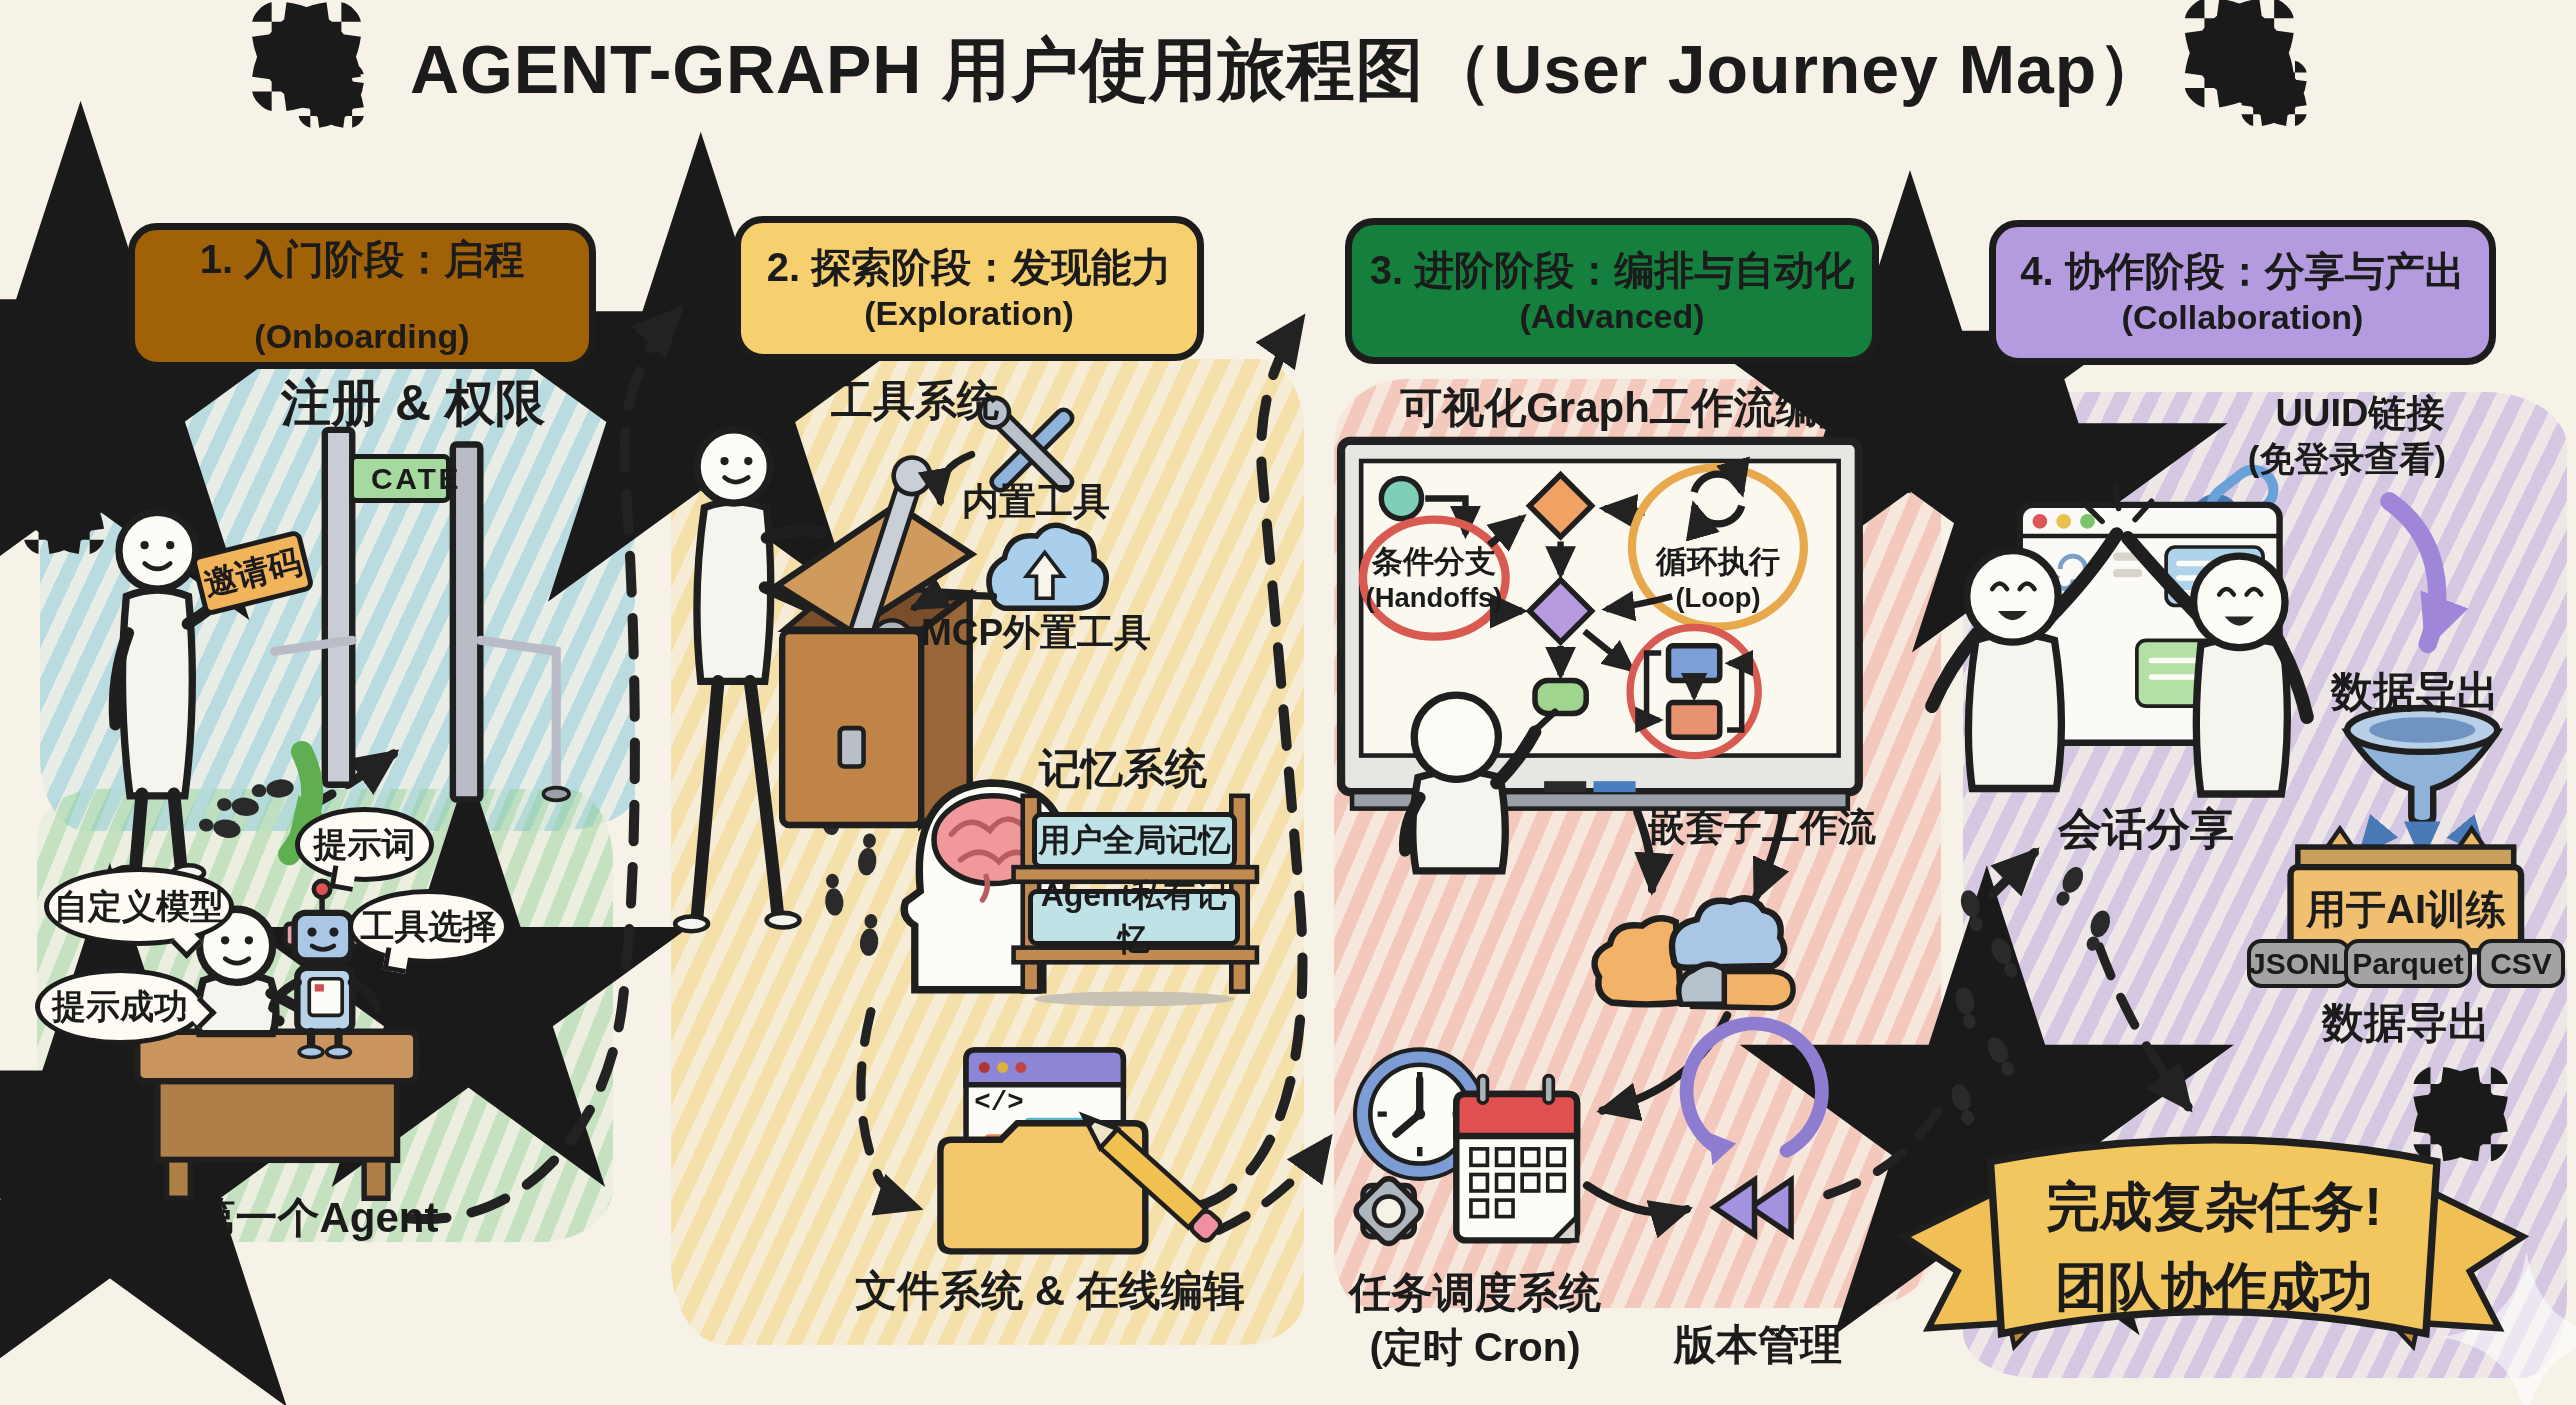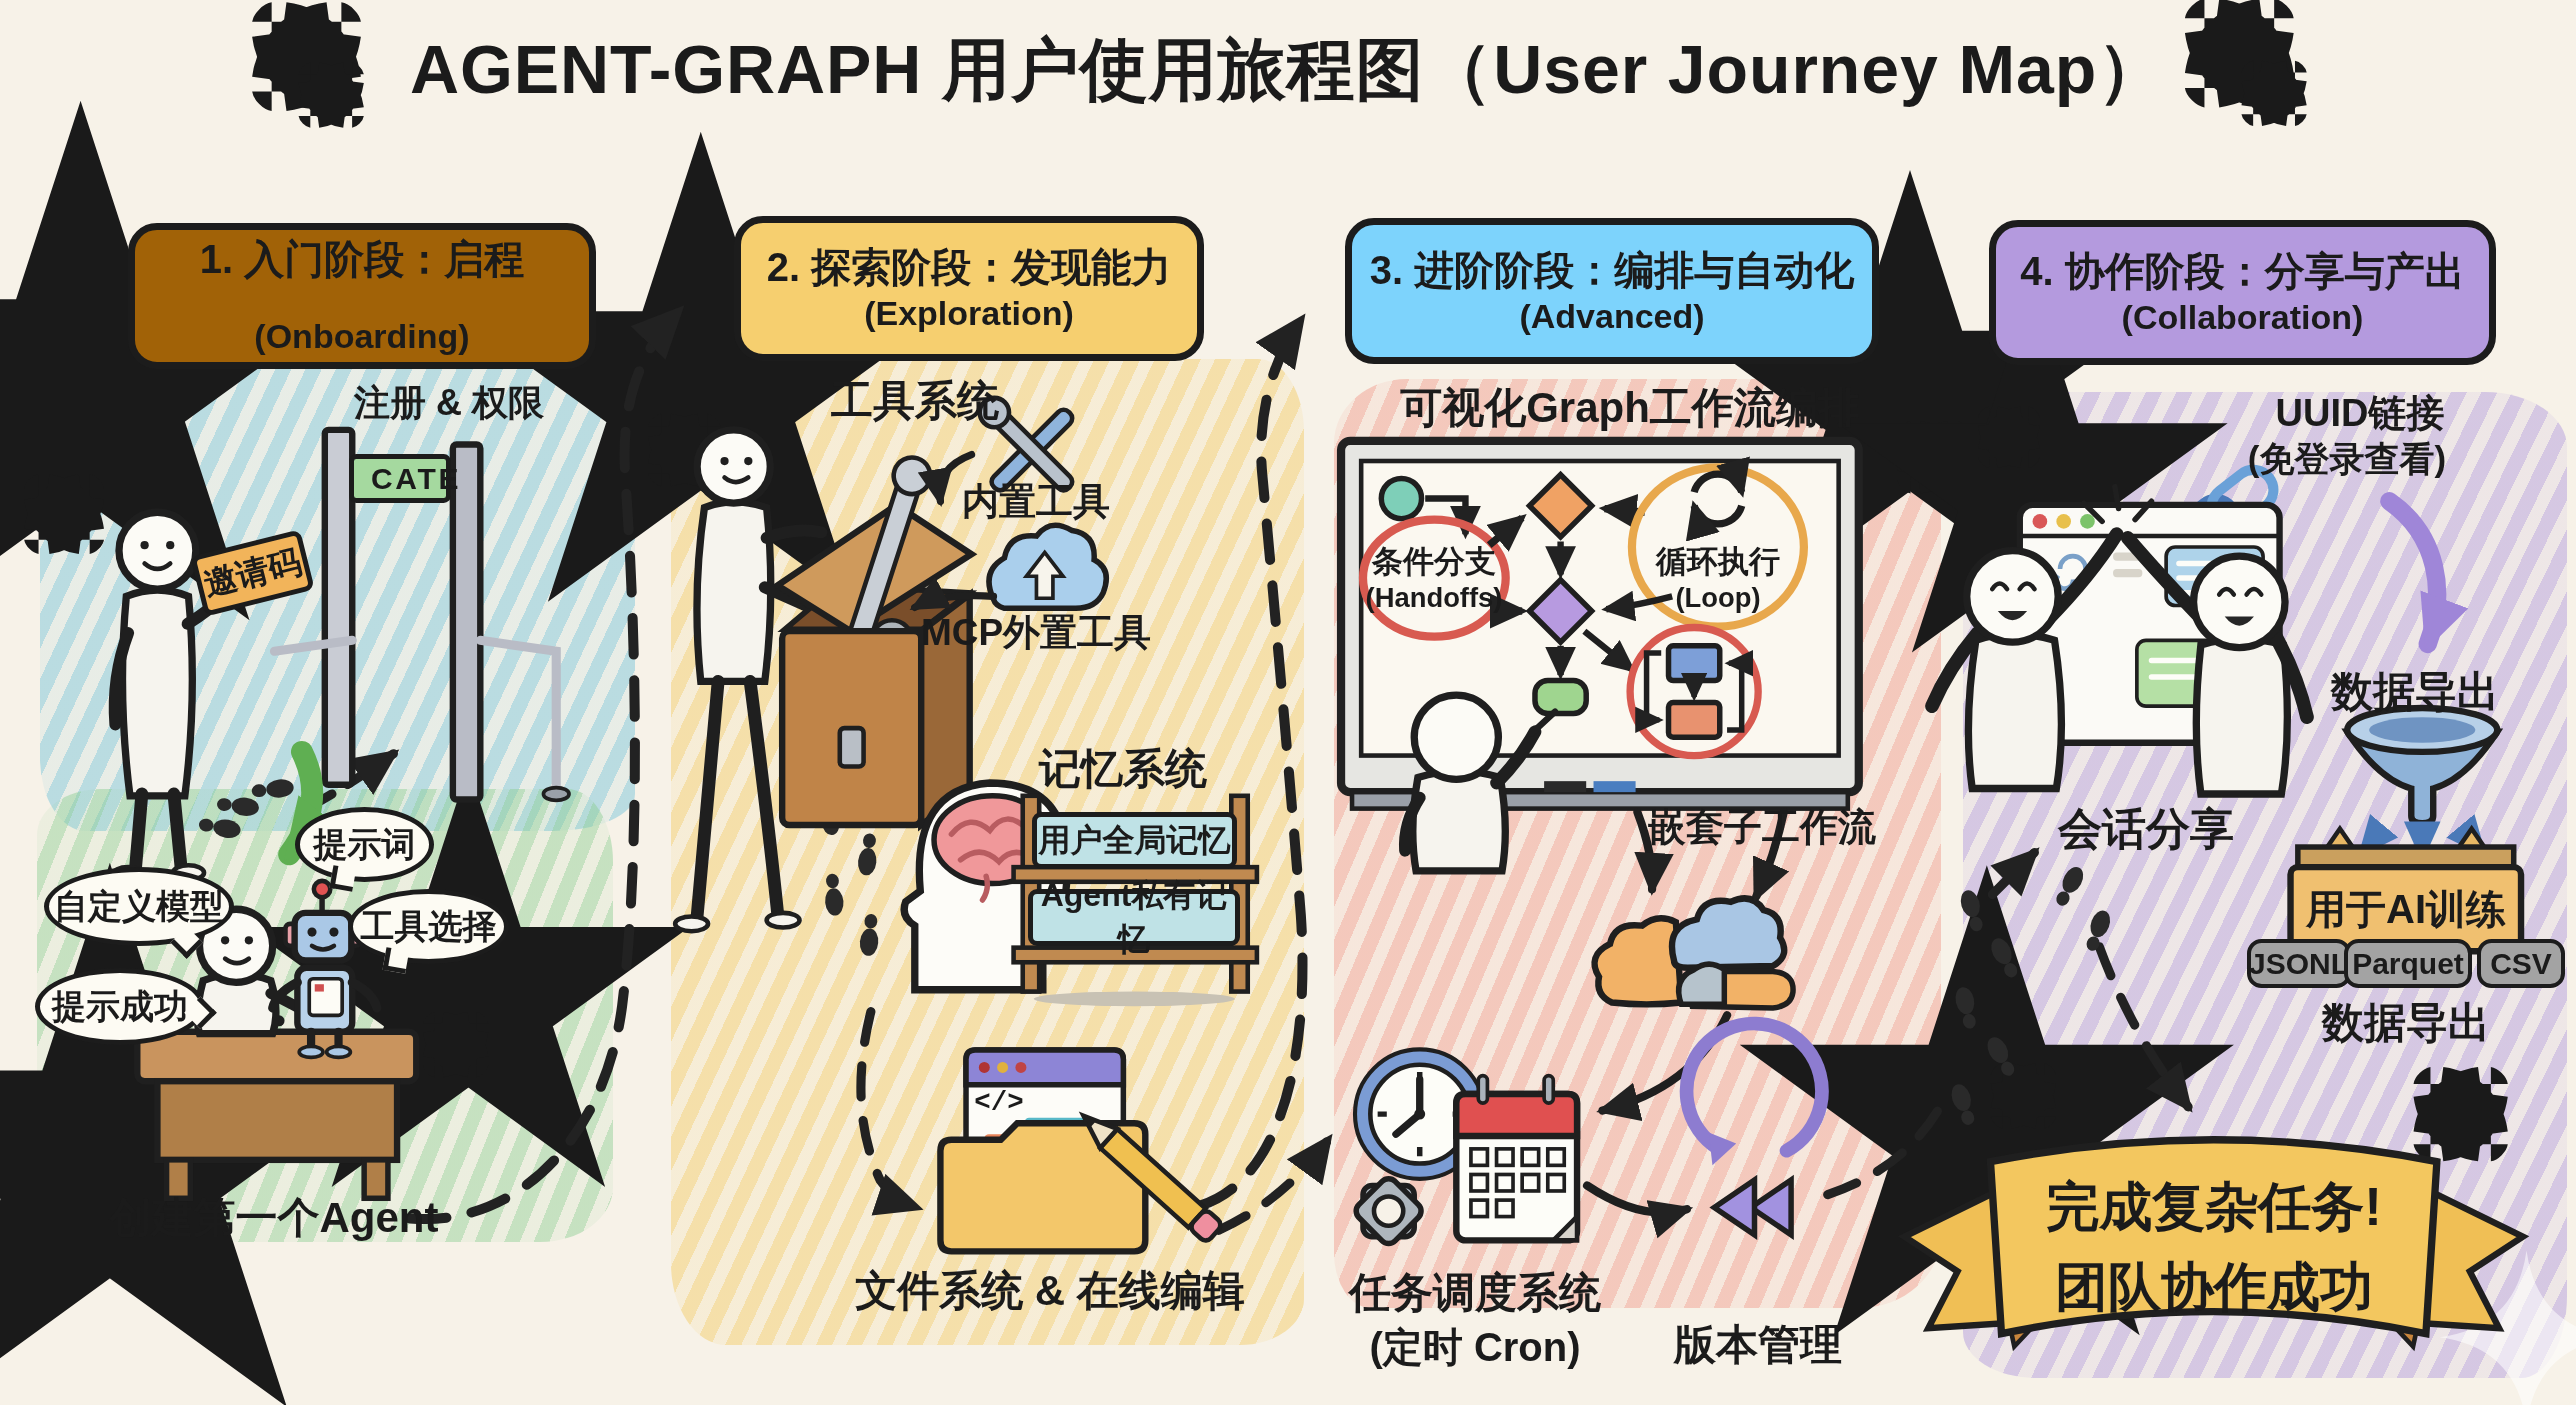--- a/index.html
+++ b/index.html
@@ -393,30 +393,30 @@
   <div class="lbl" style="left:1288px;top:70px;font-size:68px;letter-spacing:0.9px;">AGENT-GRAPH 用户使用旅程图（User Journey Map）</div>
 
   <div class="box stage-header" style="left:128px;top:223px;width:468px;height:146px;background:#a16207;gap:31px;">
     <div class="l1">1. 入门阶段：启程</div>
     <div class="l2">(Onboarding)</div>
   </div>
   <div class="box stage-header" style="left:734px;top:216px;width:470px;height:145px;background:#f6cf6f;">
     <div class="l1">2. 探索阶段：发现能力</div>
     <div class="l2">(Exploration)</div>
   </div>
-  <div class="box stage-header" style="left:1345px;top:218px;width:534px;height:146px;background:#7dd3fc;">
+  <div class="box stage-header" style="left:1345px;top:218px;width:534px;height:146px;background:#15803d;">
     <div class="l1">3. 进阶阶段：编排与自动化</div>
     <div class="l2">(Advanced)</div>
   </div>
   <div class="box stage-header" style="left:1989px;top:220px;width:507px;height:145px;background:#b49ade;">
     <div class="l1">4. 协作阶段：分享与产出</div>
     <div class="l2">(Collaboration)</div>
   </div>
 
-  <div class="lbl" style="left:413px;top:403px;font-size:36px;margin-left:36px;">注册 &amp; 权限</div>
+  <div class="lbl" style="left:413px;top:403px;font-size:50px;">注册 &amp; 权限</div>
   <div class="box sign" style="left:349px;top:454px;width:102px;height:49px;font-size:30px;">CATE</div>
   <div class="box ticket" style="left:196px;top:542px;width:113px;height:62px;font-size:33px;transform:rotate(-14deg);">邀请码</div>
   <div class="box bubble tail-br" style="left:44px;top:867px;width:190px;height:79px;font-size:34px;">自定义模型</div>
   <div class="box bubble tail-bl" style="left:295px;top:807px;width:139px;height:75px;font-size:34px;">提示词</div>
   <div class="box bubble tail-bl" style="left:348px;top:889px;width:161px;height:75px;font-size:34px;">工具选择</div>
   <div class="box bubble tail-r" style="left:35px;top:968px;width:170px;height:77px;font-size:34px;">提示成功</div>
   <div class="lbl" style="left:274px;top:1218px;font-size:42px;">创建第一个Agent</div>
 
   <div class="lbl" style="left:915px;top:401px;font-size:42px;">工具系统</div>
   <div class="lbl" style="left:1036px;top:502px;font-size:37px;">内置工具</div>

